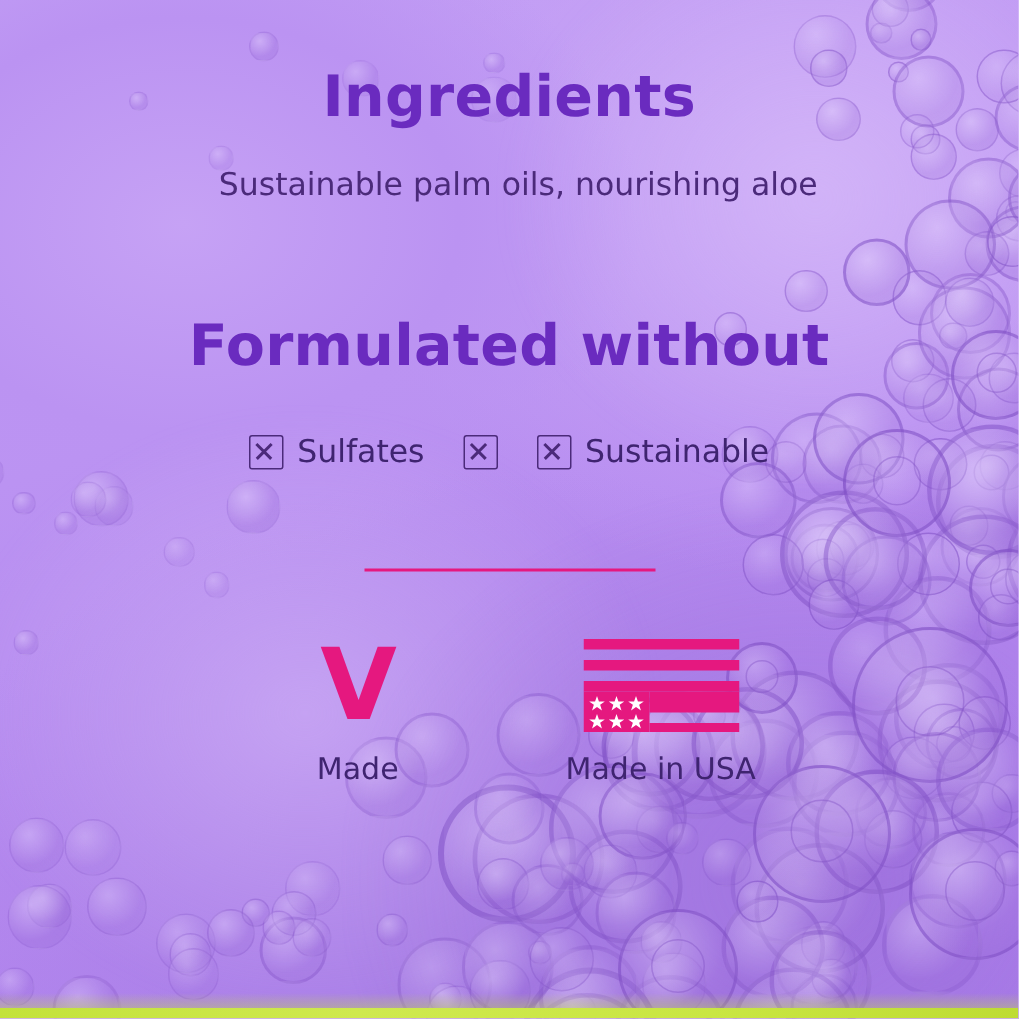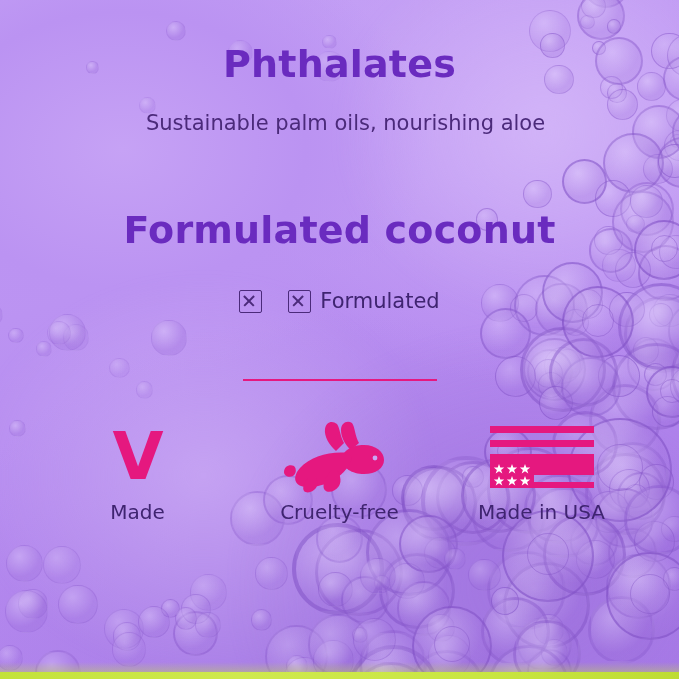--- a/index.html
+++ b/index.html
@@ -417,72 +417,53 @@
       <div class="bub" style="left: 634px; top: 220px; width: 60px; height: 60px; border: 2px solid rgba(128, 80, 196, 0.55); background: radial-gradient(circle at 38% 30%, rgba(233, 218, 253, 0.35) 0%, rgba(160, 112, 220, 0.22) 55%, rgba(140, 92, 206, 0.3) 100%);"></div>
       <div class="bub" style="left: 650.5px; top: 235.15px; width: 27px; height: 27px; border: 1px solid rgba(128, 80, 196, 0.4);"></div>
       <div class="bub" style="left: 484px; top: 428px; width: 48px; height: 48px; border: 2px solid rgba(128, 80, 196, 0.55); background: radial-gradient(circle at 38% 30%, rgba(233, 218, 253, 0.35) 0%, rgba(160, 112, 220, 0.22) 55%, rgba(140, 92, 206, 0.3) 100%);"></div>
       <div class="bub" style="left: 497.2px; top: 440.12px; width: 21.6px; height: 21.6px; border: 1px solid rgba(128, 80, 196, 0.4);"></div>
       <div class="bub" style="left: 646px; top: 366px; width: 52px; height: 52px; border: 2px solid rgba(128, 80, 196, 0.55); background: radial-gradient(circle at 38% 30%, rgba(233, 218, 253, 0.35) 0%, rgba(160, 112, 220, 0.22) 55%, rgba(140, 92, 206, 0.3) 100%);"></div>
       <div class="bub" style="left: 660.3px; top: 379.13px; width: 23.4px; height: 23.4px; border: 1px solid rgba(128, 80, 196, 0.4);"></div>
     </div>
 
   <div id="content">
 
-    <div class="h-title" id="title-ingredients">Phthalates</div>
+    <div class="h-title" id="title-ingredients">Ingredients</div>
 
     <div id="desc">
       <span class="line">Sustainable palm oils, nourishing aloe</span>
     </div>
 
-    <div class="h-title" id="title-formulated">Formulated coconut</div>
+    <div class="h-title" id="title-formulated">Formulated without</div>
 
     <div id="free-row">
+      <div class="free-item">
+        <span class="xbox"></span>
+        <span class="free-label">Sulfates</span>
+      </div>
       <div class="free-item">
         <span class="xbox"></span>
       </div>
       <div class="free-item">
         <span class="xbox"></span>
-        <span class="free-label">Formulated</span>
+        <span class="free-label">Sustainable</span>
       </div>
     </div>
 
     <div id="divider"></div>
 
     <div id="badges">
 
       <div class="badge">
         <div class="badge-art">
           <span class="vee">V</span>
         </div>
         <div class="badge-label">Made</div>
       </div>
 
-      <div class="badge">
-        <div class="badge-art">
-          <svg width="120" height="78" viewBox="0 0 120 78" aria-hidden="true">
-            <g fill="#e5187f">
-
-              <path d="M57 6 C52 2 46 4 45 11 C44 18 49 27 56 33 L64 25 C60 18 60 10 57 6 Z"></path>
-              <path d="M72 5 C67 2 61 5 61 12 C61 19 65 27 71 32 L79 25 C75 18 75 9 72 5 Z"></path>
-
-              <path d="M84 27 C96 27 104 34 104 42 C104 50 96 56 84 56 C72 56 62 50 62 41 C62 33 72 27 84 27 Z"></path>
-
-              <path d="M68 35 C50 33 30 39 20 50 C12 59 14 68 26 69 C36 70 48 66 58 59 C66 53 72 45 72 39 Z"></path>
-
-              <path d="M28 60 C24 65 22 70 24 73 C27 76 33 74 36 70 C38 67 38 63 36 60 Z"></path>
-
-              <path d="M52 52 C46 58 42 66 44 71 C47 76 55 74 59 68 C62 63 60 56 57 52 Z"></path>
-
-              <path d="M14 48 C9 46 4 49 4 54 C4 58 9 60 13 58 C16 56 17 51 14 48 Z"></path>
-            </g>
-            <circle cx="95" cy="40" r="2.4" fill="#c9a6f6"></circle>
-          </svg>
-        </div>
-        <div class="badge-label">Cruelty-free</div>
-      </div>
 
       <div class="badge">
         <div class="badge-art">
           <svg width="104" height="62" viewBox="0 0 104 62" aria-hidden="true">
             <g fill="#e5187f">
               <rect x="0" y="0" width="104" height="7"></rect>
               <rect x="0" y="14" width="104" height="7"></rect>
               <rect x="0" y="28" width="104" height="7"></rect>
               <rect x="44" y="42" width="60" height="7"></rect>
               <rect x="44" y="56" width="60" height="6"></rect>

